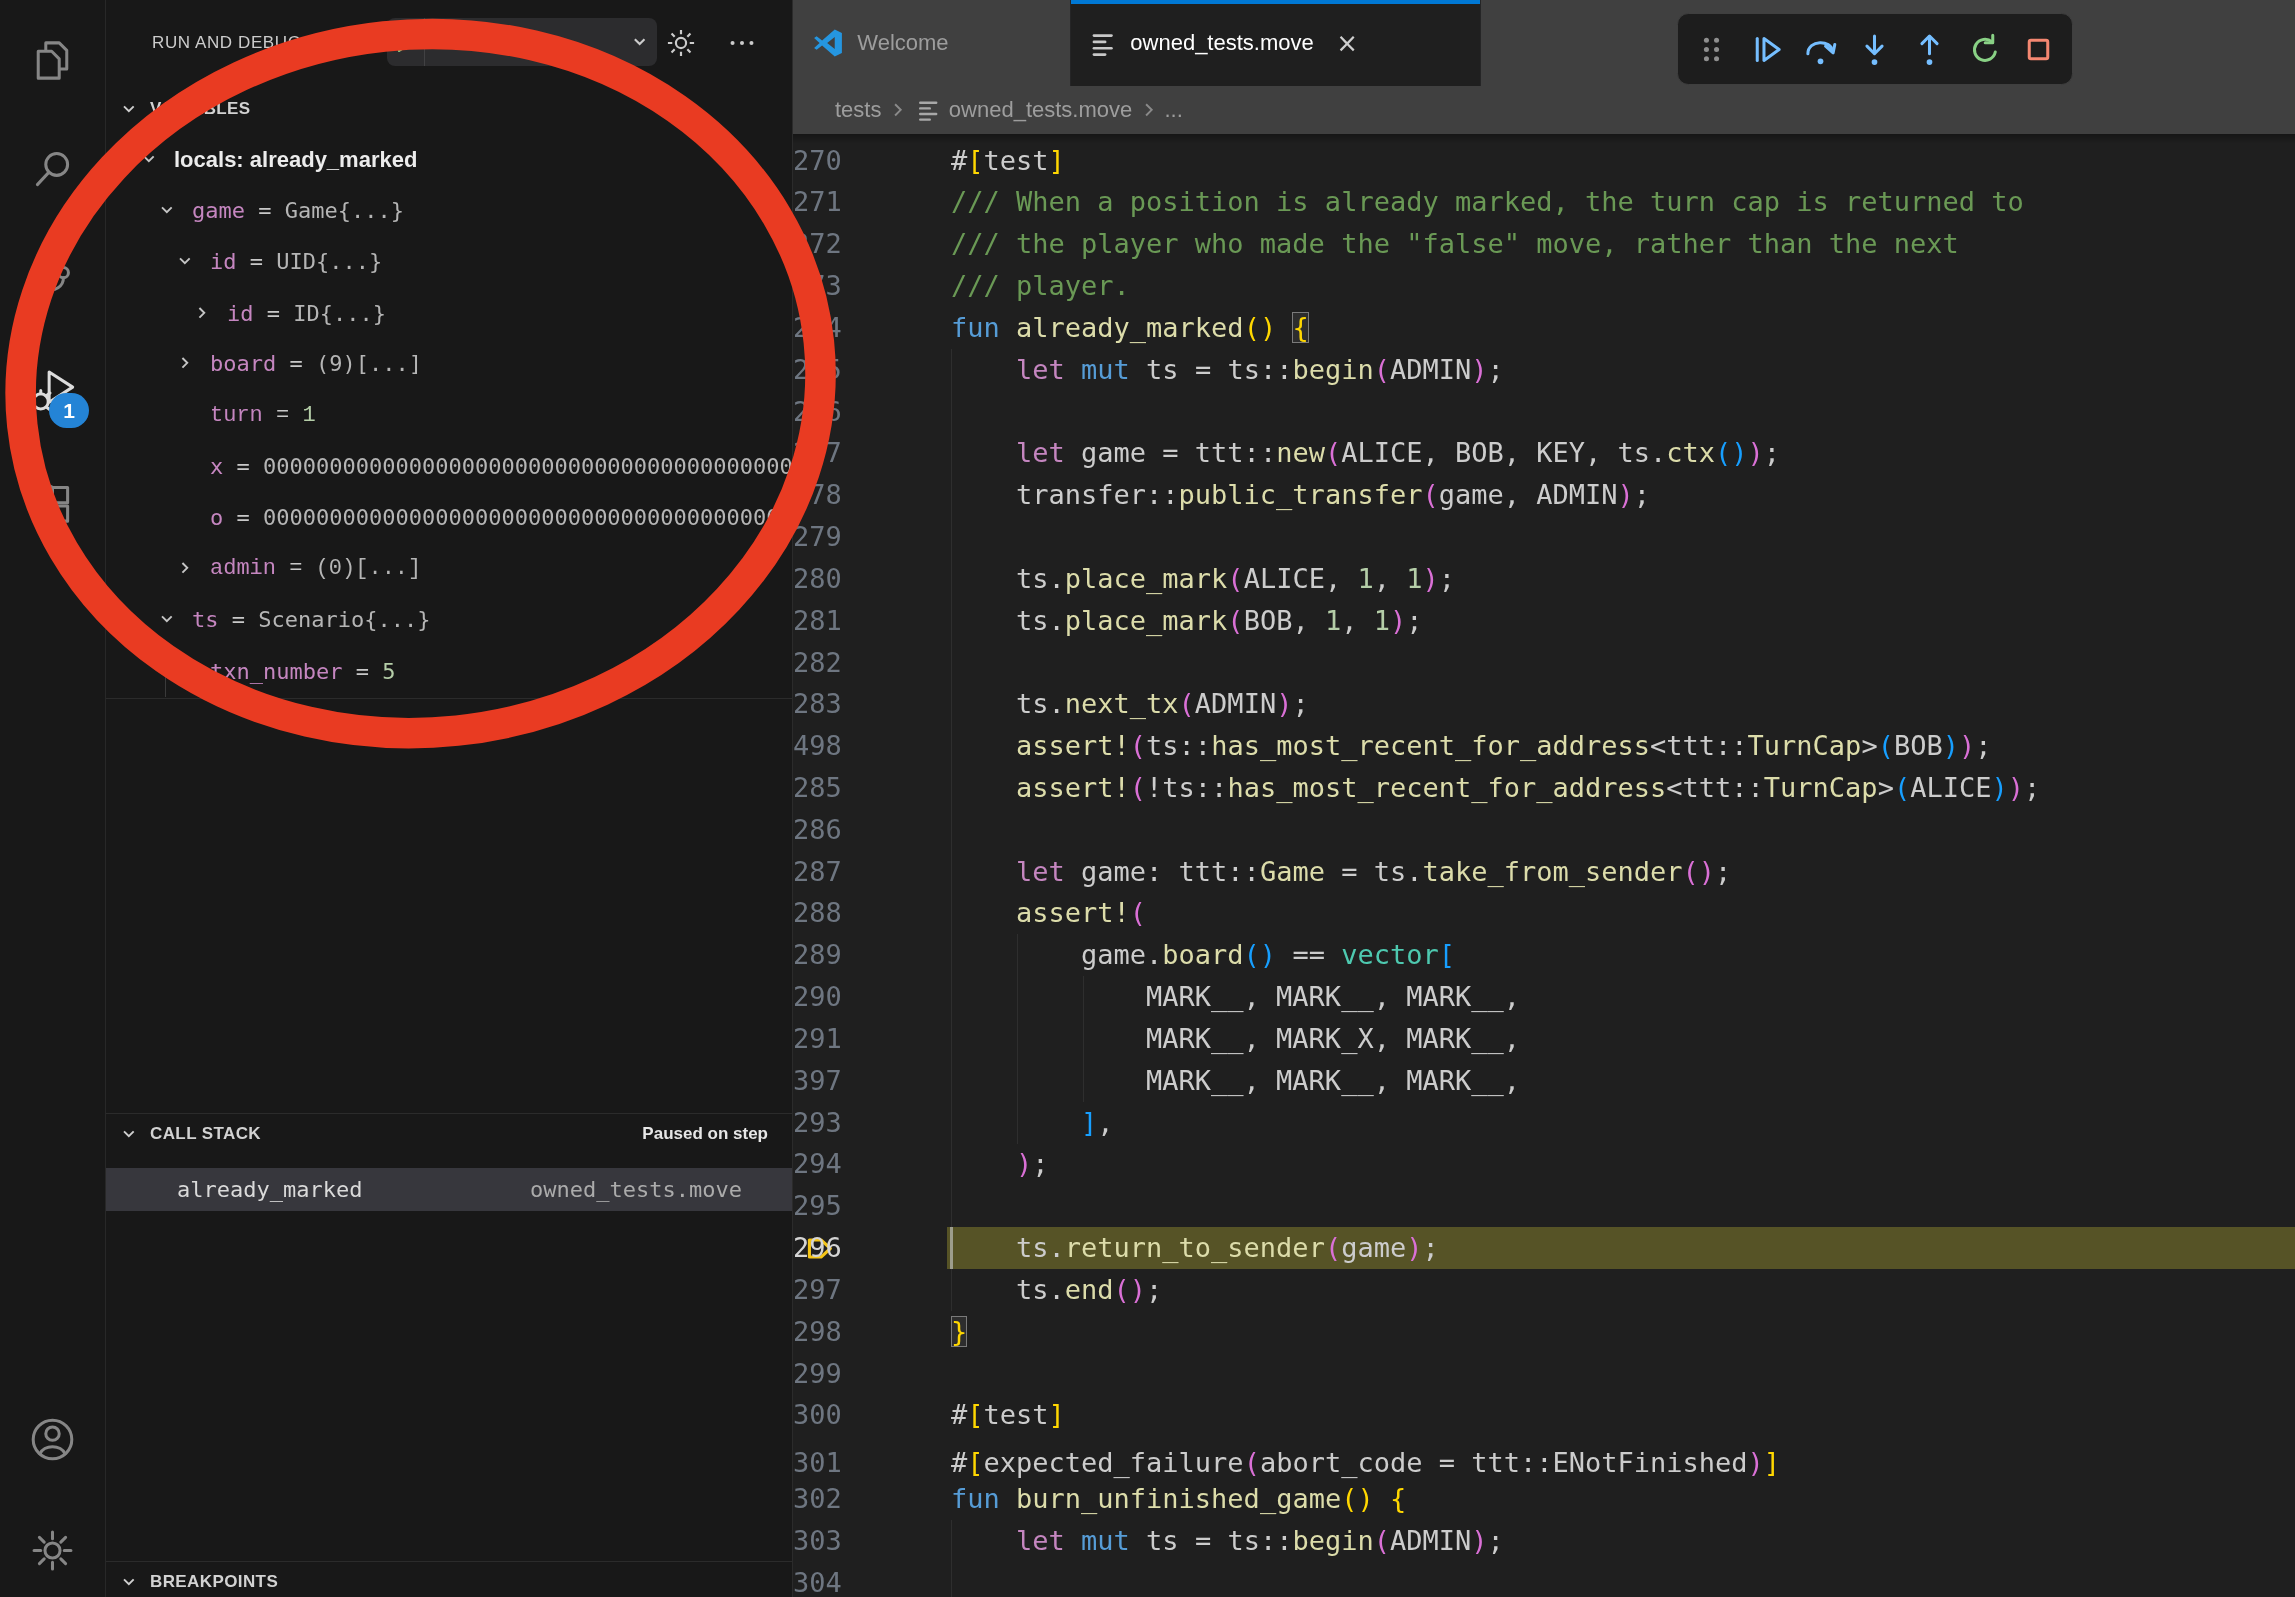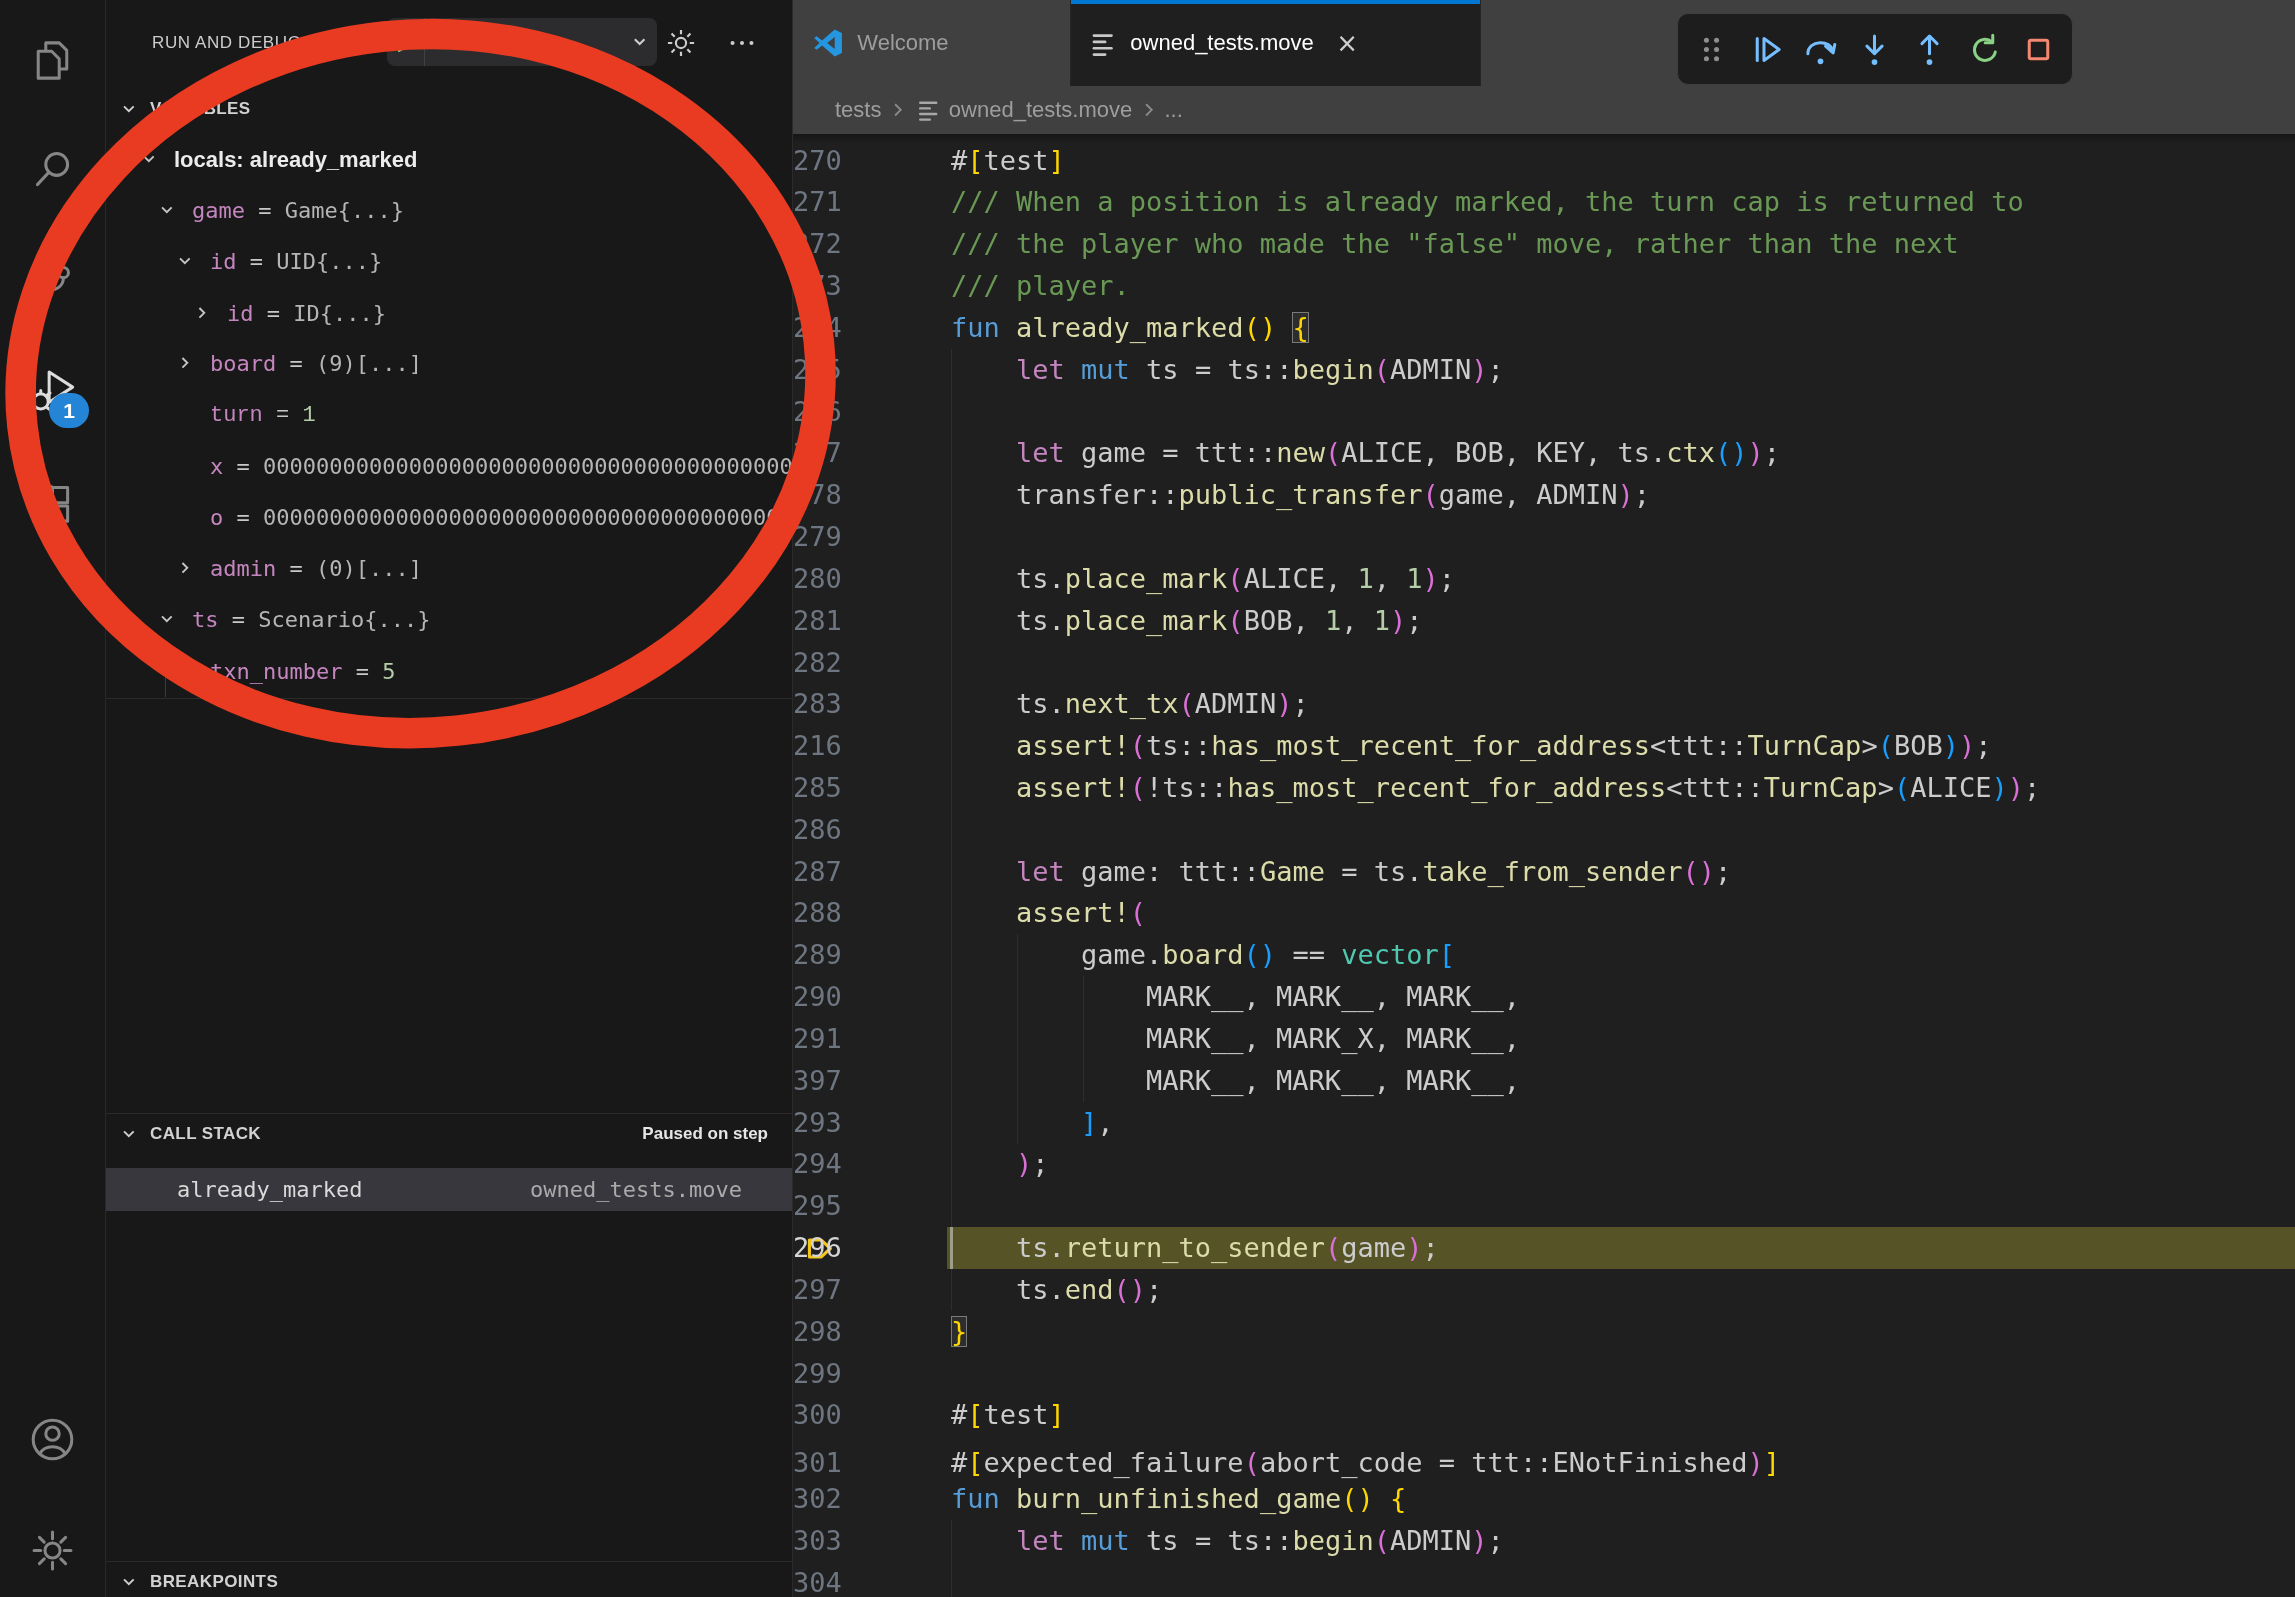--- a/index.html
+++ b/index.html
@@ -191,21 +191,21 @@
           </svg></span><span class="vtext" style="left: 105px;"><span class="vname">id</span><span class="veq"> = </span><span class="vval">UID{...}</span></span></div>
       <div class="vrow" style="top: 154px;"><span class="vchev" style="left: 88px;"><svg viewBox="0 0 22 22">
             <polyline points="8,5 14,11 8,17" fill="none"></polyline>
           </svg></span><span class="vtext" style="left: 122px;"><span class="vname">id</span><span class="veq"> = </span><span class="vval">ID{...}</span></span></div>
       <div class="vrow" style="top: 204px;"><span class="vchev" style="left: 71px;"><svg viewBox="0 0 22 22">
             <polyline points="8,5 14,11 8,17" fill="none"></polyline>
           </svg></span><span class="vtext" style="left: 105px;"><span class="vname">board</span><span class="veq"> = </span><span class="vval">(9)[...]</span></span></div>
       <div class="vrow" style="top: 256px;"><span class="vtext" style="left: 105px; font-family: Liberation Mono, monospace;"><span class="vname">turn</span><span class="veq"> = </span><span class="vnum">1</span></span></div>
       <div class="vrow" style="top: 307px;"><span class="vtext" style="left: 105px;"><span class="vname">x</span><span class="veq"> = </span><span class="vval">0000000000000000000000000000000000000000000000…</span></span></div>
       <div class="vrow" style="top: 358px;"><span class="vtext" style="left: 105px;"><span class="vname">o</span><span class="veq"> = </span><span class="vval">0000000000000000000000000000000000000000000000…</span></span></div>
-      <div class="vrow" style="top: 409px;"><span class="vchev" style="left: 71px;"><svg viewBox="0 0 22 22">
+      <div class="vrow" style="top: 409px; font-family: Liberation Mono, monospace;"><span class="vchev" style="left: 71px;"><svg viewBox="0 0 22 22">
             <polyline points="8,5 14,11 8,17" fill="none"></polyline>
           </svg></span><span class="vtext" style="left: 105px;"><span class="vname">admin</span><span class="veq"> = </span><span class="vval">(0)[...]</span></span></div>
       <div class="vrow" style="top: 460px;"><span class="vchev" style="left: 53px;"><svg viewBox="0 0 22 22">
             <polyline points="5,8 11,14 17,8" fill="none"></polyline>
           </svg></span><span class="vtext" style="left: 87px;"><span class="vname">ts</span><span class="veq"> = </span><span class="vval">Scenario{...}</span></span></div>
       <div class="vrow" style="top: 512px;"><div class="tguide"></div><span class="vtext" style="left: 105px;"><span class="vname">txn_number</span><span class="veq"> = </span><span class="vnum">5</span></span></div>
     </div>
 
   <div class="sdiv" style="top:698px"></div>
 
@@ -401,21 +401,21 @@
         <div class="lnum">282</div>
         <div class="ltext"></div>
       </div>
       <div class="codeline" style="top: 549px;">
         <div class="iguide" style="left: 158px;"></div>
         <div class="lnum">283</div>
         <div class="ltext"><span class="pl">    ts.</span><span class="fn">next_tx</span><span class="b2">(</span><span class="pl">ADMIN</span><span class="b2">)</span><span class="pl">;</span></div>
       </div>
       <div class="codeline" style="top: 591px;">
         <div class="iguide" style="left: 158px;"></div>
-        <div class="lnum">216</div>
+        <div class="lnum">498</div>
         <div class="ltext"><span class="pl">    </span><span class="fn">assert!</span><span class="b2">(</span><span class="pl">ts::</span><span class="fn">has_most_recent_for_address</span><span class="pl">&lt;ttt::</span><span class="fn">TurnCap</span><span class="pl">&gt;</span><span class="b3">(</span><span class="pl">BOB</span><span class="b3">)</span><span class="b2">)</span><span class="pl">;</span></div>
       </div>
       <div class="codeline" style="top: 633px;">
         <div class="iguide" style="left: 158px;"></div>
         <div class="lnum">285</div>
         <div class="ltext"><span class="pl">    </span><span class="fn">assert!</span><span class="b2">(</span><span class="pl">!ts::</span><span class="fn">has_most_recent_for_address</span><span class="pl">&lt;ttt::</span><span class="fn">TurnCap</span><span class="pl">&gt;</span><span class="b3">(</span><span class="pl">ALICE</span><span class="b3">)</span><span class="b2">)</span><span class="pl">;</span></div>
       </div>
       <div class="codeline" style="top: 675px;">
         <div class="iguide" style="left: 158px;"></div>
         <div class="lnum">286</div>

